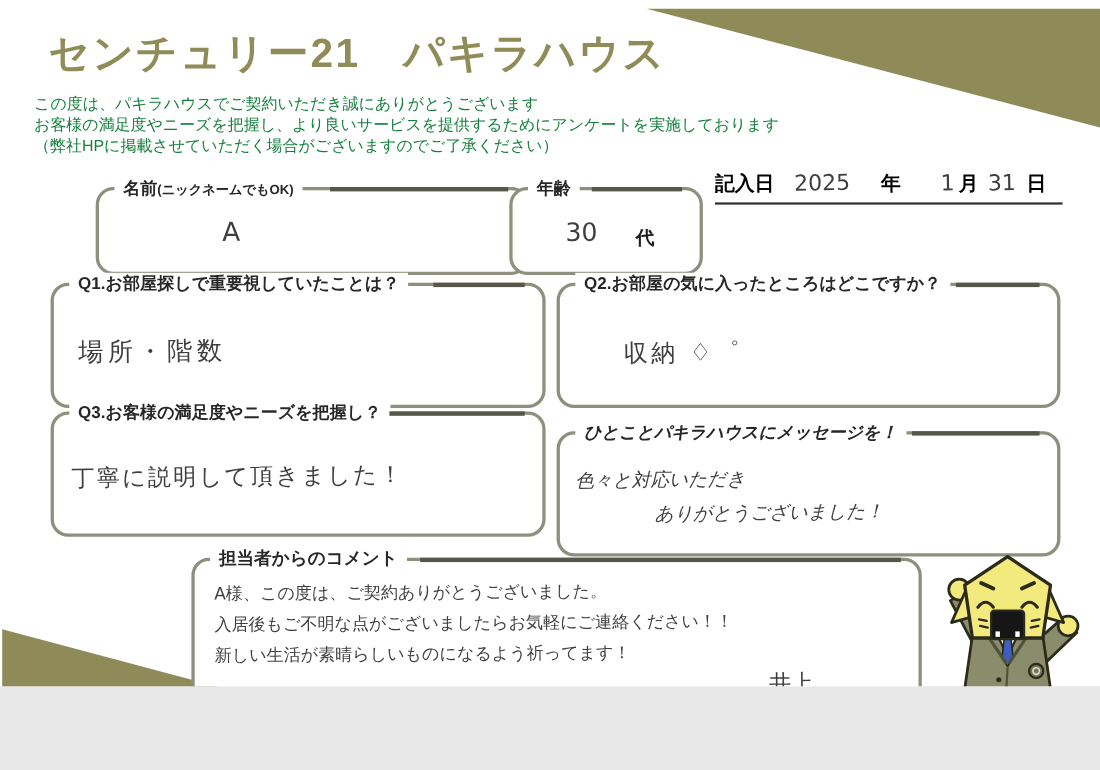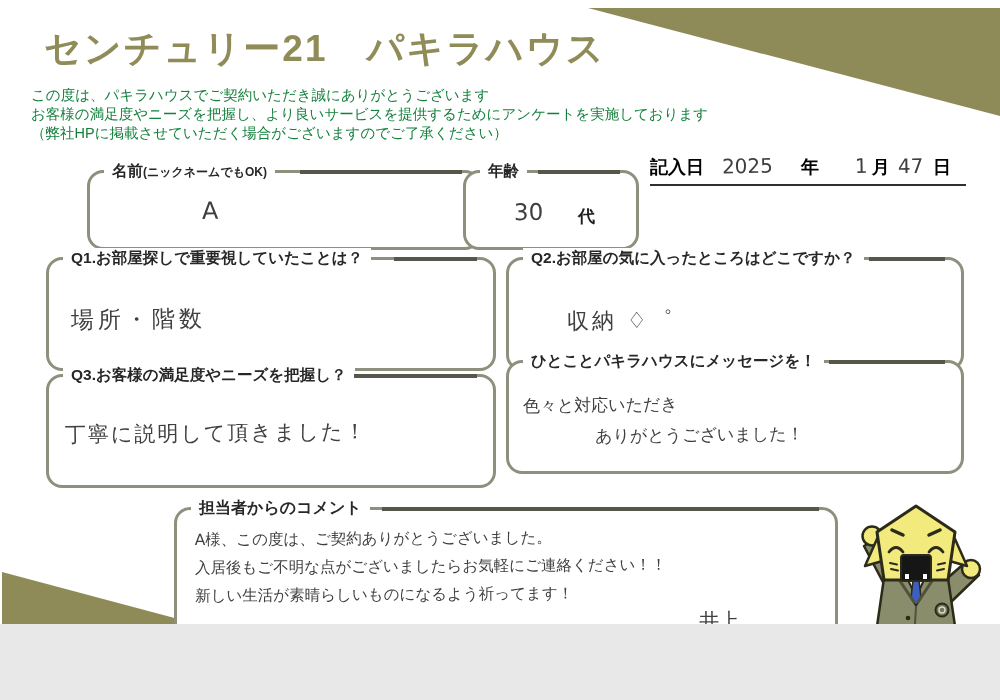--- a/index.html
+++ b/index.html
@@ -53,21 +53,21 @@
     <div>お客様の満足度やニーズを把握し、より良いサービスを提供するためにアンケートを実施しております</div>
     <div>（弊社HPに掲載させていただく場合がございますのでご了承ください）</div>
   </div>
 
   <div class="date-row">
     <span class="pl">記入日</span>
     <span class="hw" style="margin-left:18px;">2025</span>
     <span class="pl" style="margin-left:28px;">年</span>
     <span class="hw" style="margin-left:36px;">1</span>
     <span class="pl" style="margin-left:4px;">月</span>
-    <span class="hw" style="margin-left:8px;">47</span>
+    <span class="hw" style="margin-left:8px;">31</span>
     <span class="pl" style="margin-left:10px;">日</span>
   </div>
 
   <div class="fbox" style="left:55px;top:170px;width:388px;height:74px;margin-left:32px;">
     <div class="legend">
       <span>名前</span><span class="note">(ニックネームでもOK)</span>
     </div>
     <div class="toprule" style="left:210px;"></div>
     <div class="ans hw" style="left:112px;top:24px;font-size:24px;">A</div>
   </div>
@@ -90,21 +90,21 @@
     <div class="toprule" style="left:360px;"></div>
     <div class="ans hw" style="left:58px;top:46px;font-size:22px;letter-spacing:3px;">収納 ♢゜</div>
   </div>
 
   <div class="fbox" style="left:46px;top:374px;width:444px;height:108px;">
     <div class="legend">Q3.お客様の満足度やニーズを把握し？</div>
     <div class="toprule" style="left:305px;"></div>
     <div class="ans hw" style="left:16px;top:42px;font-size:21px;letter-spacing:2px;">丁寧に説明して頂きました！</div>
   </div>
 
-  <div class="fbox" style="left:506px;top:360px;width:452px;height:108px;">
+  <div class="fbox" style="left:506px;top:392px;width:452px;height:108px;font-style:italic;">
     <div class="legend">ひとことパキラハウスにメッセージを！</div>
     <div class="toprule" style="left:320px;"></div>
     <div class="ans hw" style="left:14px;top:26px;font-size:17px;line-height:31px;">
       <div>色々と対応いただき</div>
       <div style="margin-left:72px;">ありがとうございました！</div>
     </div>
   </div>
 
   <div class="fbox" style="left:174px;top:507px;width:658px;height:150px;">
     <div class="legend" style="font-size:16px;">担当者からのコメント</div>

